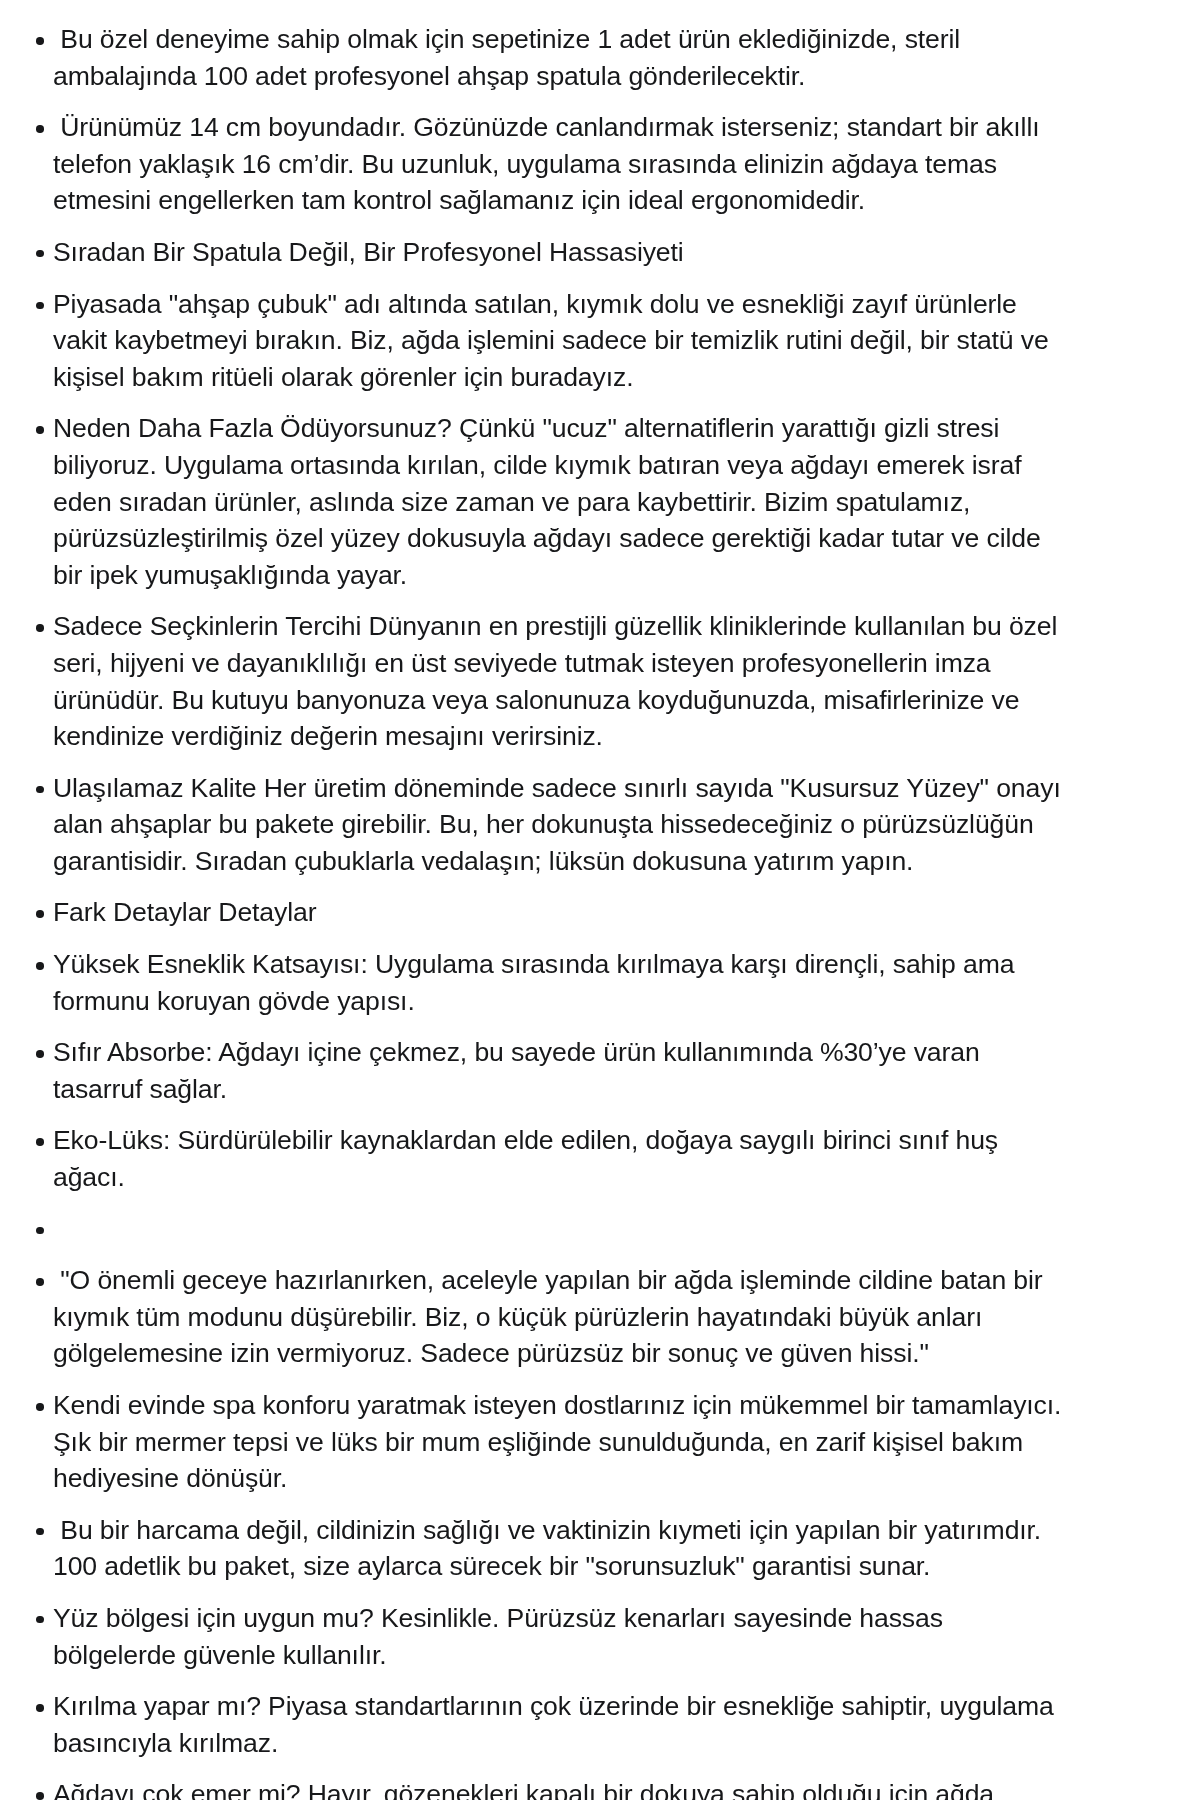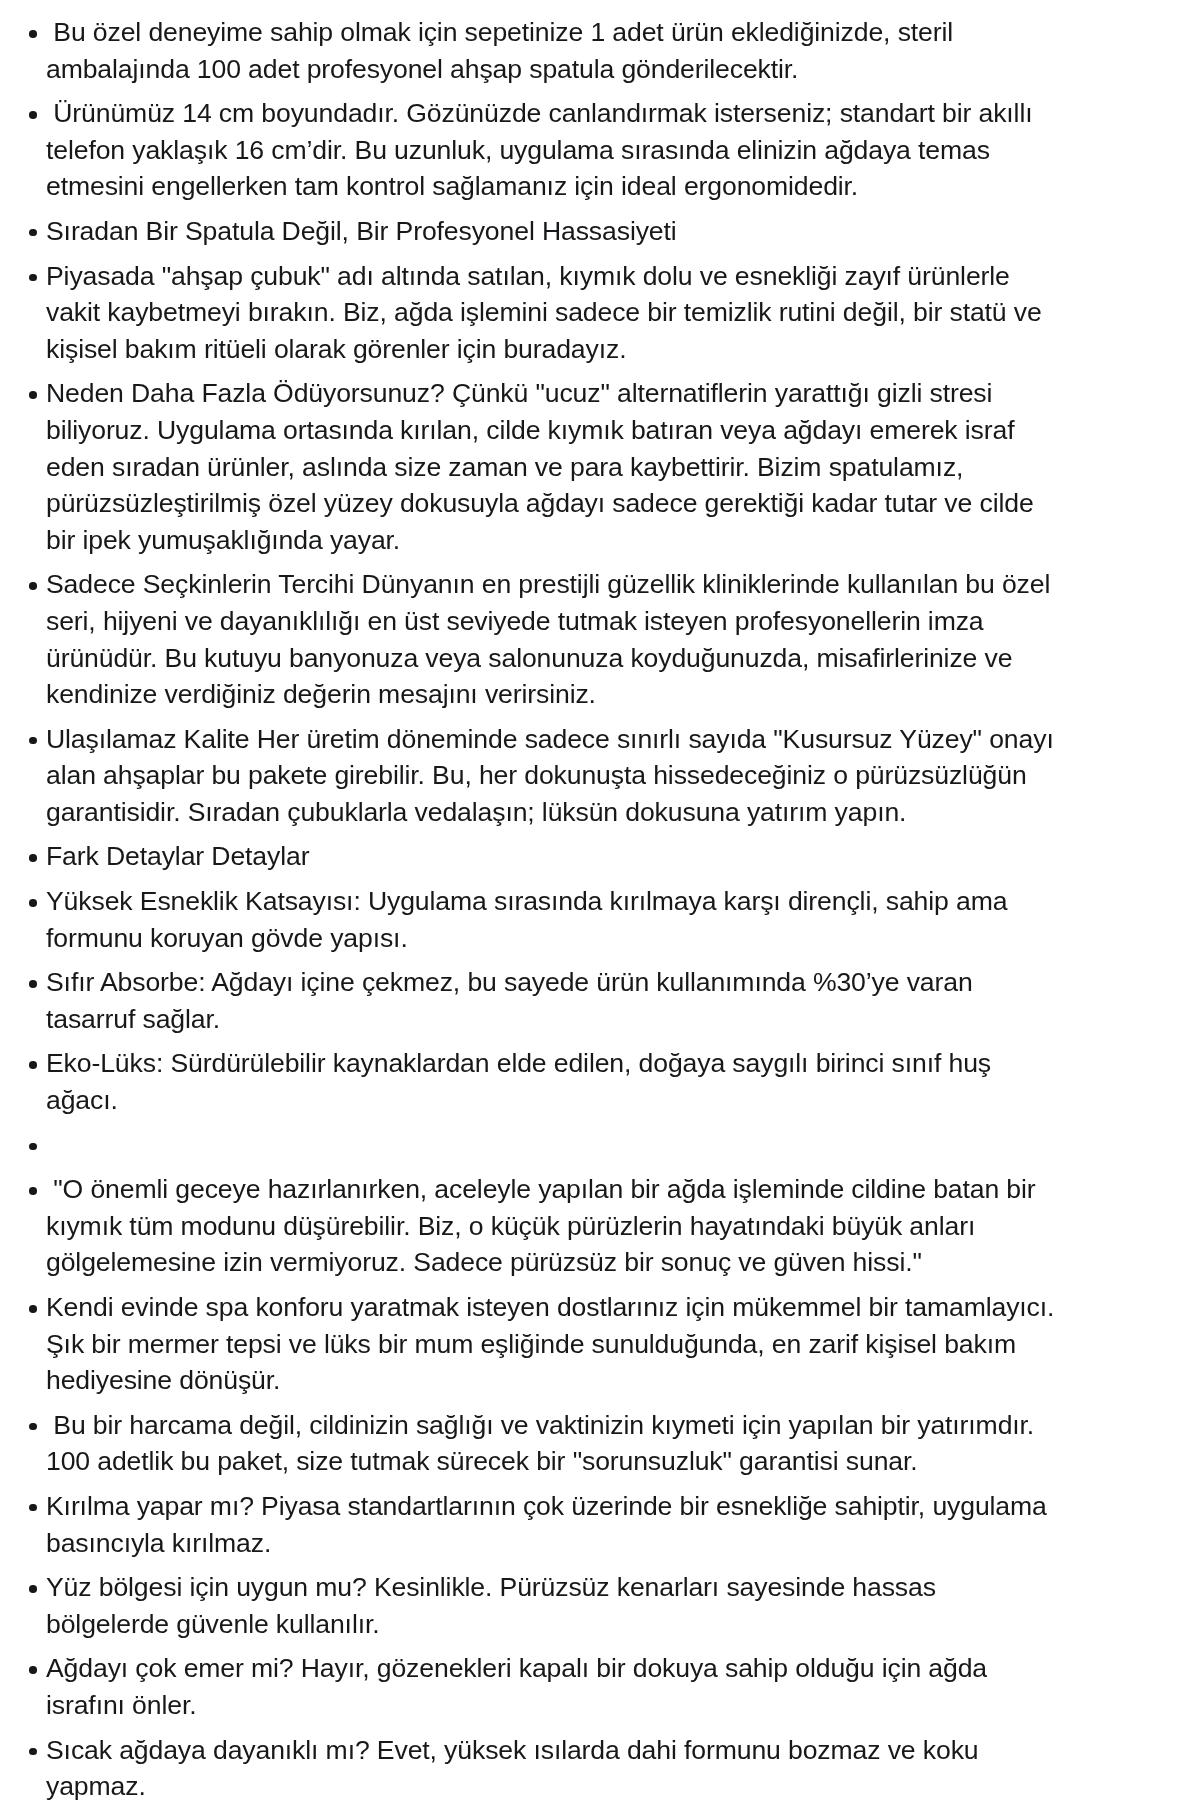--- a/index.html
+++ b/index.html
@@ -30,21 +30,21 @@
 
   ul.bullet-list {
     list-style: none;
     margin: 0;
     padding: 0;
   }
 
   ul.bullet-list > li {
     position: relative;
     padding-left: 38px;
-    margin: 8px;
+    margin: 15px;
     min-height: 36.6px;
   }
 
   ul.bullet-list > li::before {
     content: "";
     position: absolute;
     left: 21px;
     top: 16px;
     width: 7.5px;
     height: 7.5px;
@@ -106,27 +106,27 @@
         <li class="is-empty">
           <span class="li-text"></span>
         </li>
         <li>
           <span class="li-text"> "O önemli geceye hazırlanırken, aceleyle yapılan bir ağda işleminde cildine batan bir kıymık tüm modunu düşürebilir. Biz, o küçük pürüzlerin hayatındaki büyük anları gölgelemesine izin vermiyoruz. Sadece pürüzsüz bir sonuç ve güven hissi."</span>
         </li>
         <li>
           <span class="li-text">Kendi evinde spa konforu yaratmak isteyen dostlarınız için mükemmel bir tamamlayıcı. Şık bir mermer tepsi ve lüks bir mum eşliğinde sunulduğunda, en zarif kişisel bakım hediyesine dönüşür.</span>
         </li>
         <li>
-          <span class="li-text"> Bu bir harcama değil, cildinizin sağlığı ve vaktinizin kıymeti için yapılan bir yatırımdır. 100 adetlik bu paket, size tutmak sürecek bir "sorunsuzluk" garantisi sunar.</span>
+          <span class="li-text"> Bu bir harcama değil, cildinizin sağlığı ve vaktinizin kıymeti için yapılan bir yatırımdır. 100 adetlik bu paket, size aylarca sürecek bir "sorunsuzluk" garantisi sunar.</span>
+        </li>
+        <li>
+          <span class="li-text">Yüz bölgesi için uygun mu? Kesinlikle. Pürüzsüz kenarları sayesinde hassas bölgelerde güvenle kullanılır.</span>
         </li>
         <li>
           <span class="li-text">Kırılma yapar mı? Piyasa standartlarının çok üzerinde bir esnekliğe sahiptir, uygulama basıncıyla kırılmaz.</span>
-        </li>
-        <li>
-          <span class="li-text">Yüz bölgesi için uygun mu? Kesinlikle. Pürüzsüz kenarları sayesinde hassas bölgelerde güvenle kullanılır.</span>
         </li>
         <li>
           <span class="li-text">Ağdayı çok emer mi? Hayır, gözenekleri kapalı bir dokuya sahip olduğu için ağda israfını önler.</span>
         </li>
         <li>
           <span class="li-text">Sıcak ağdaya dayanıklı mı? Evet, yüksek ısılarda dahi formunu bozmaz ve koku yapmaz.</span>
         </li>
       </ul>
   </div>
 </div>

